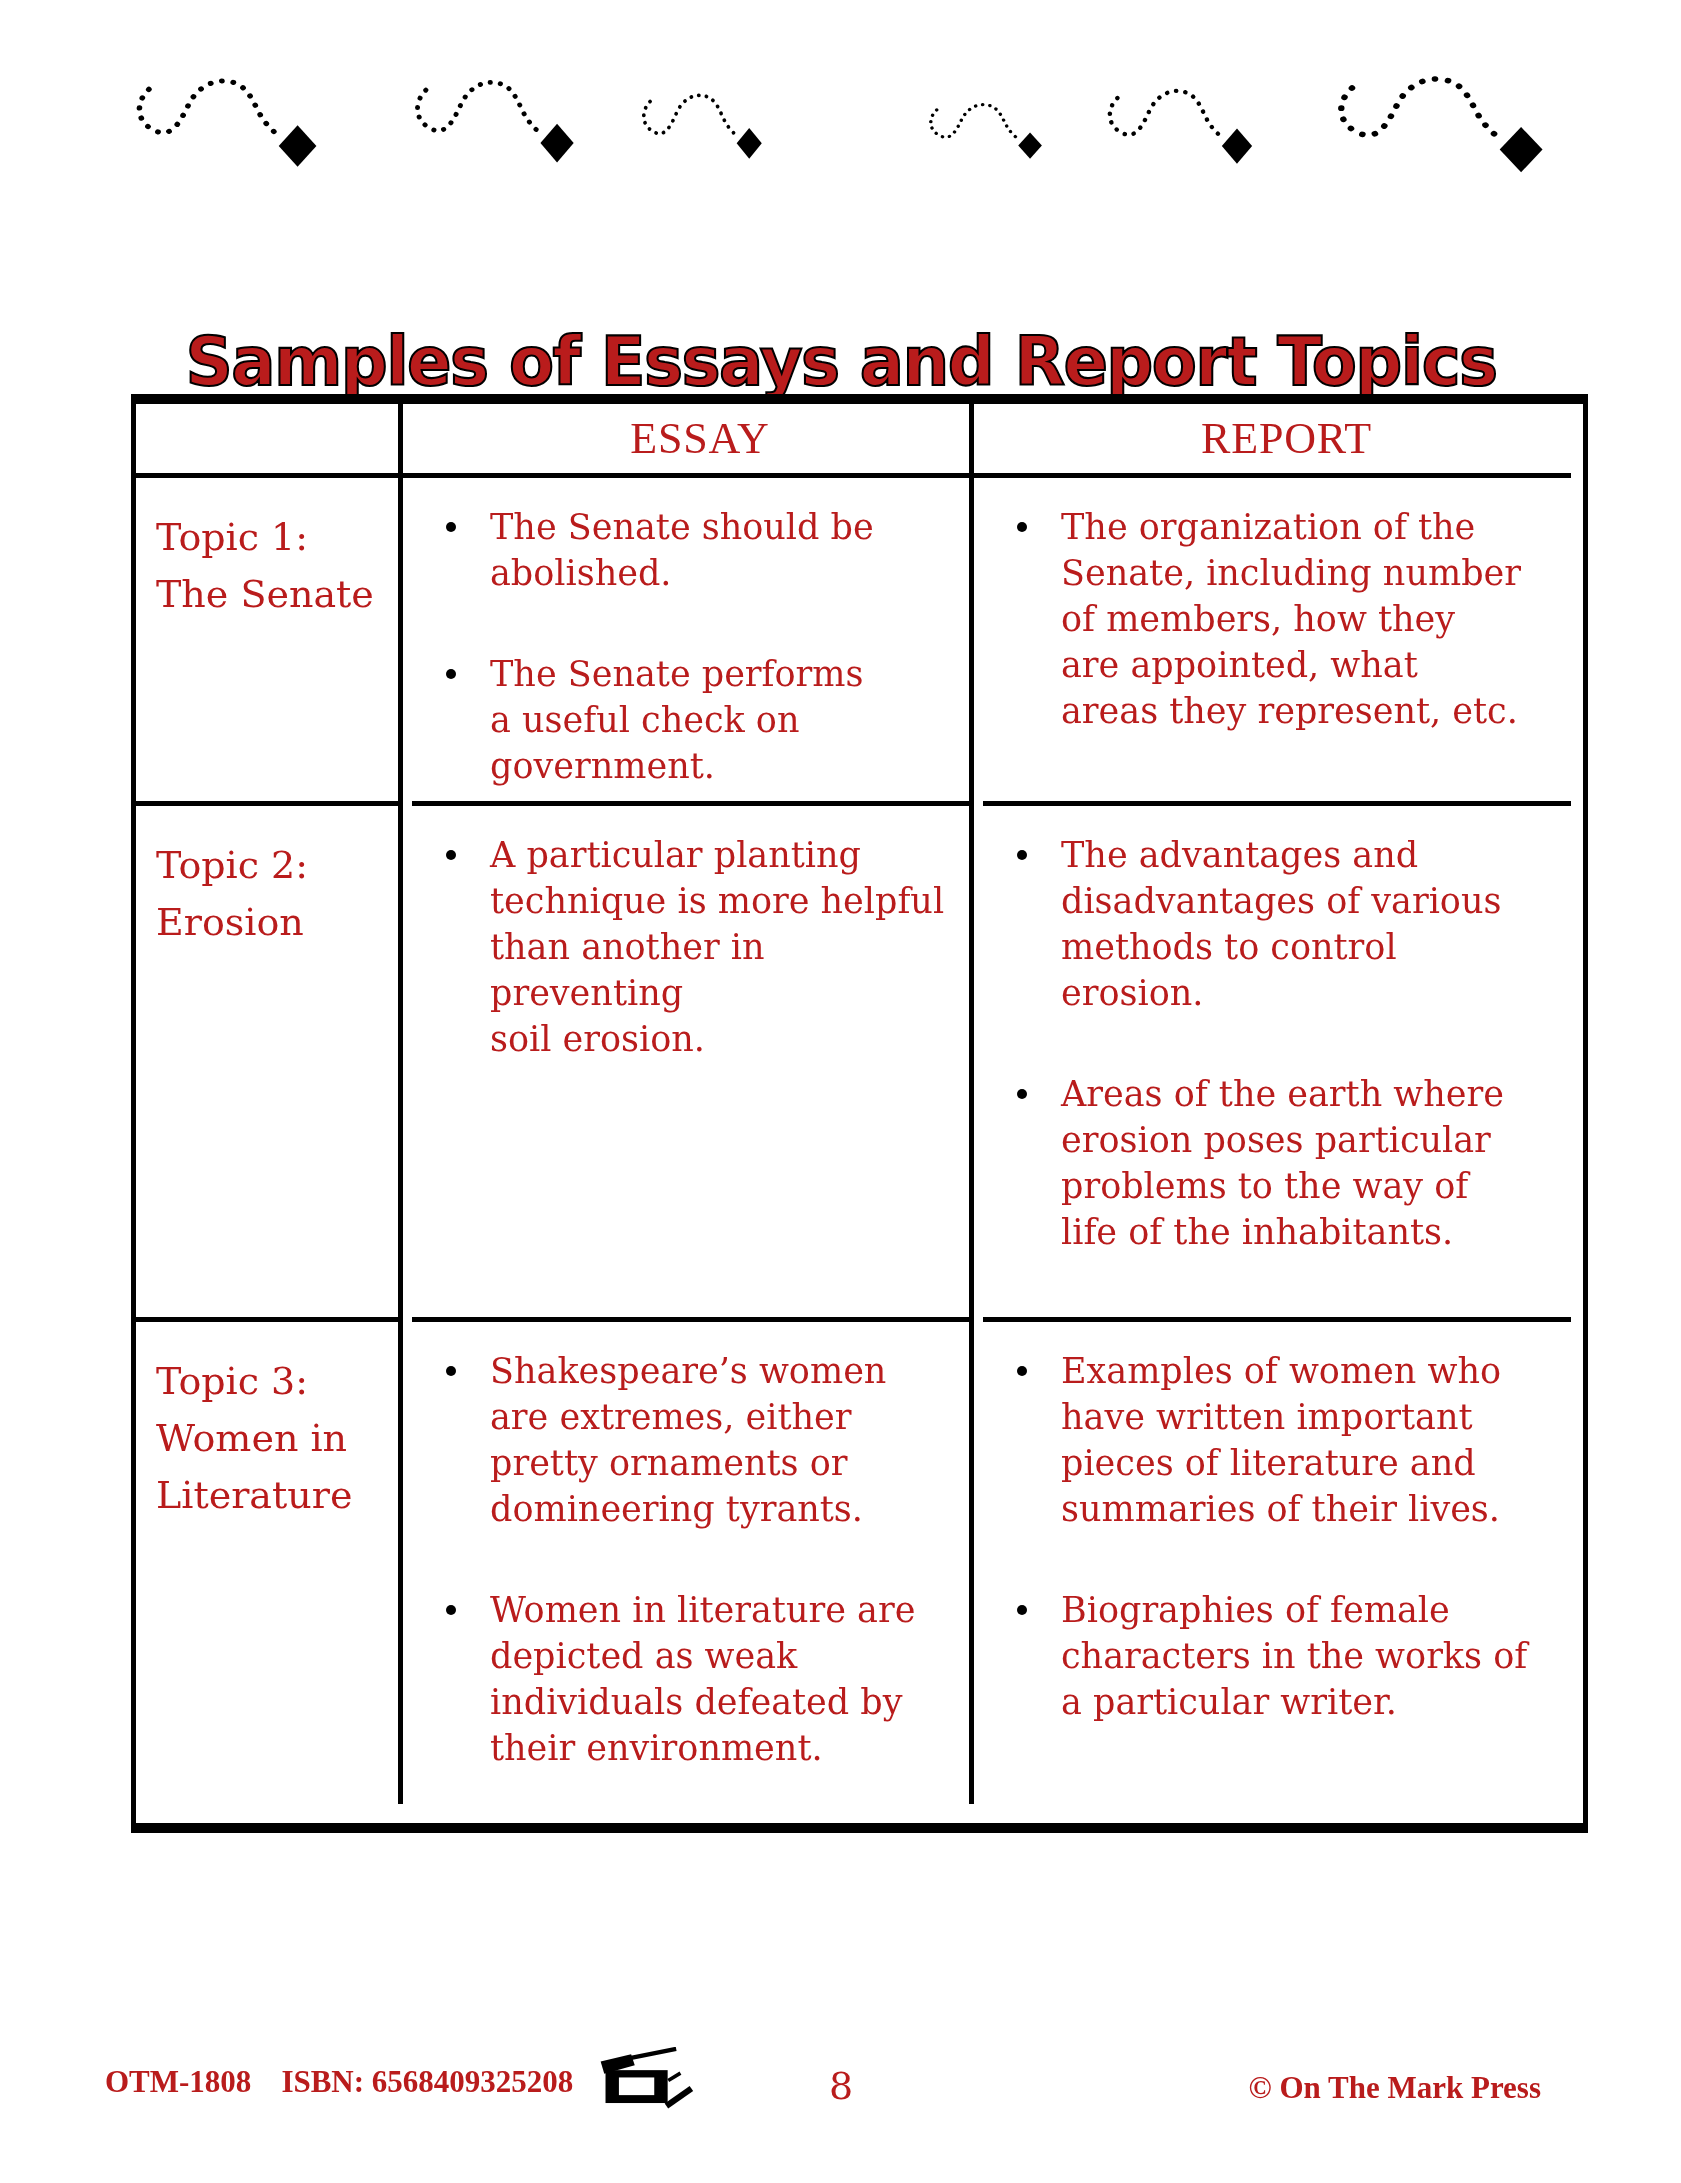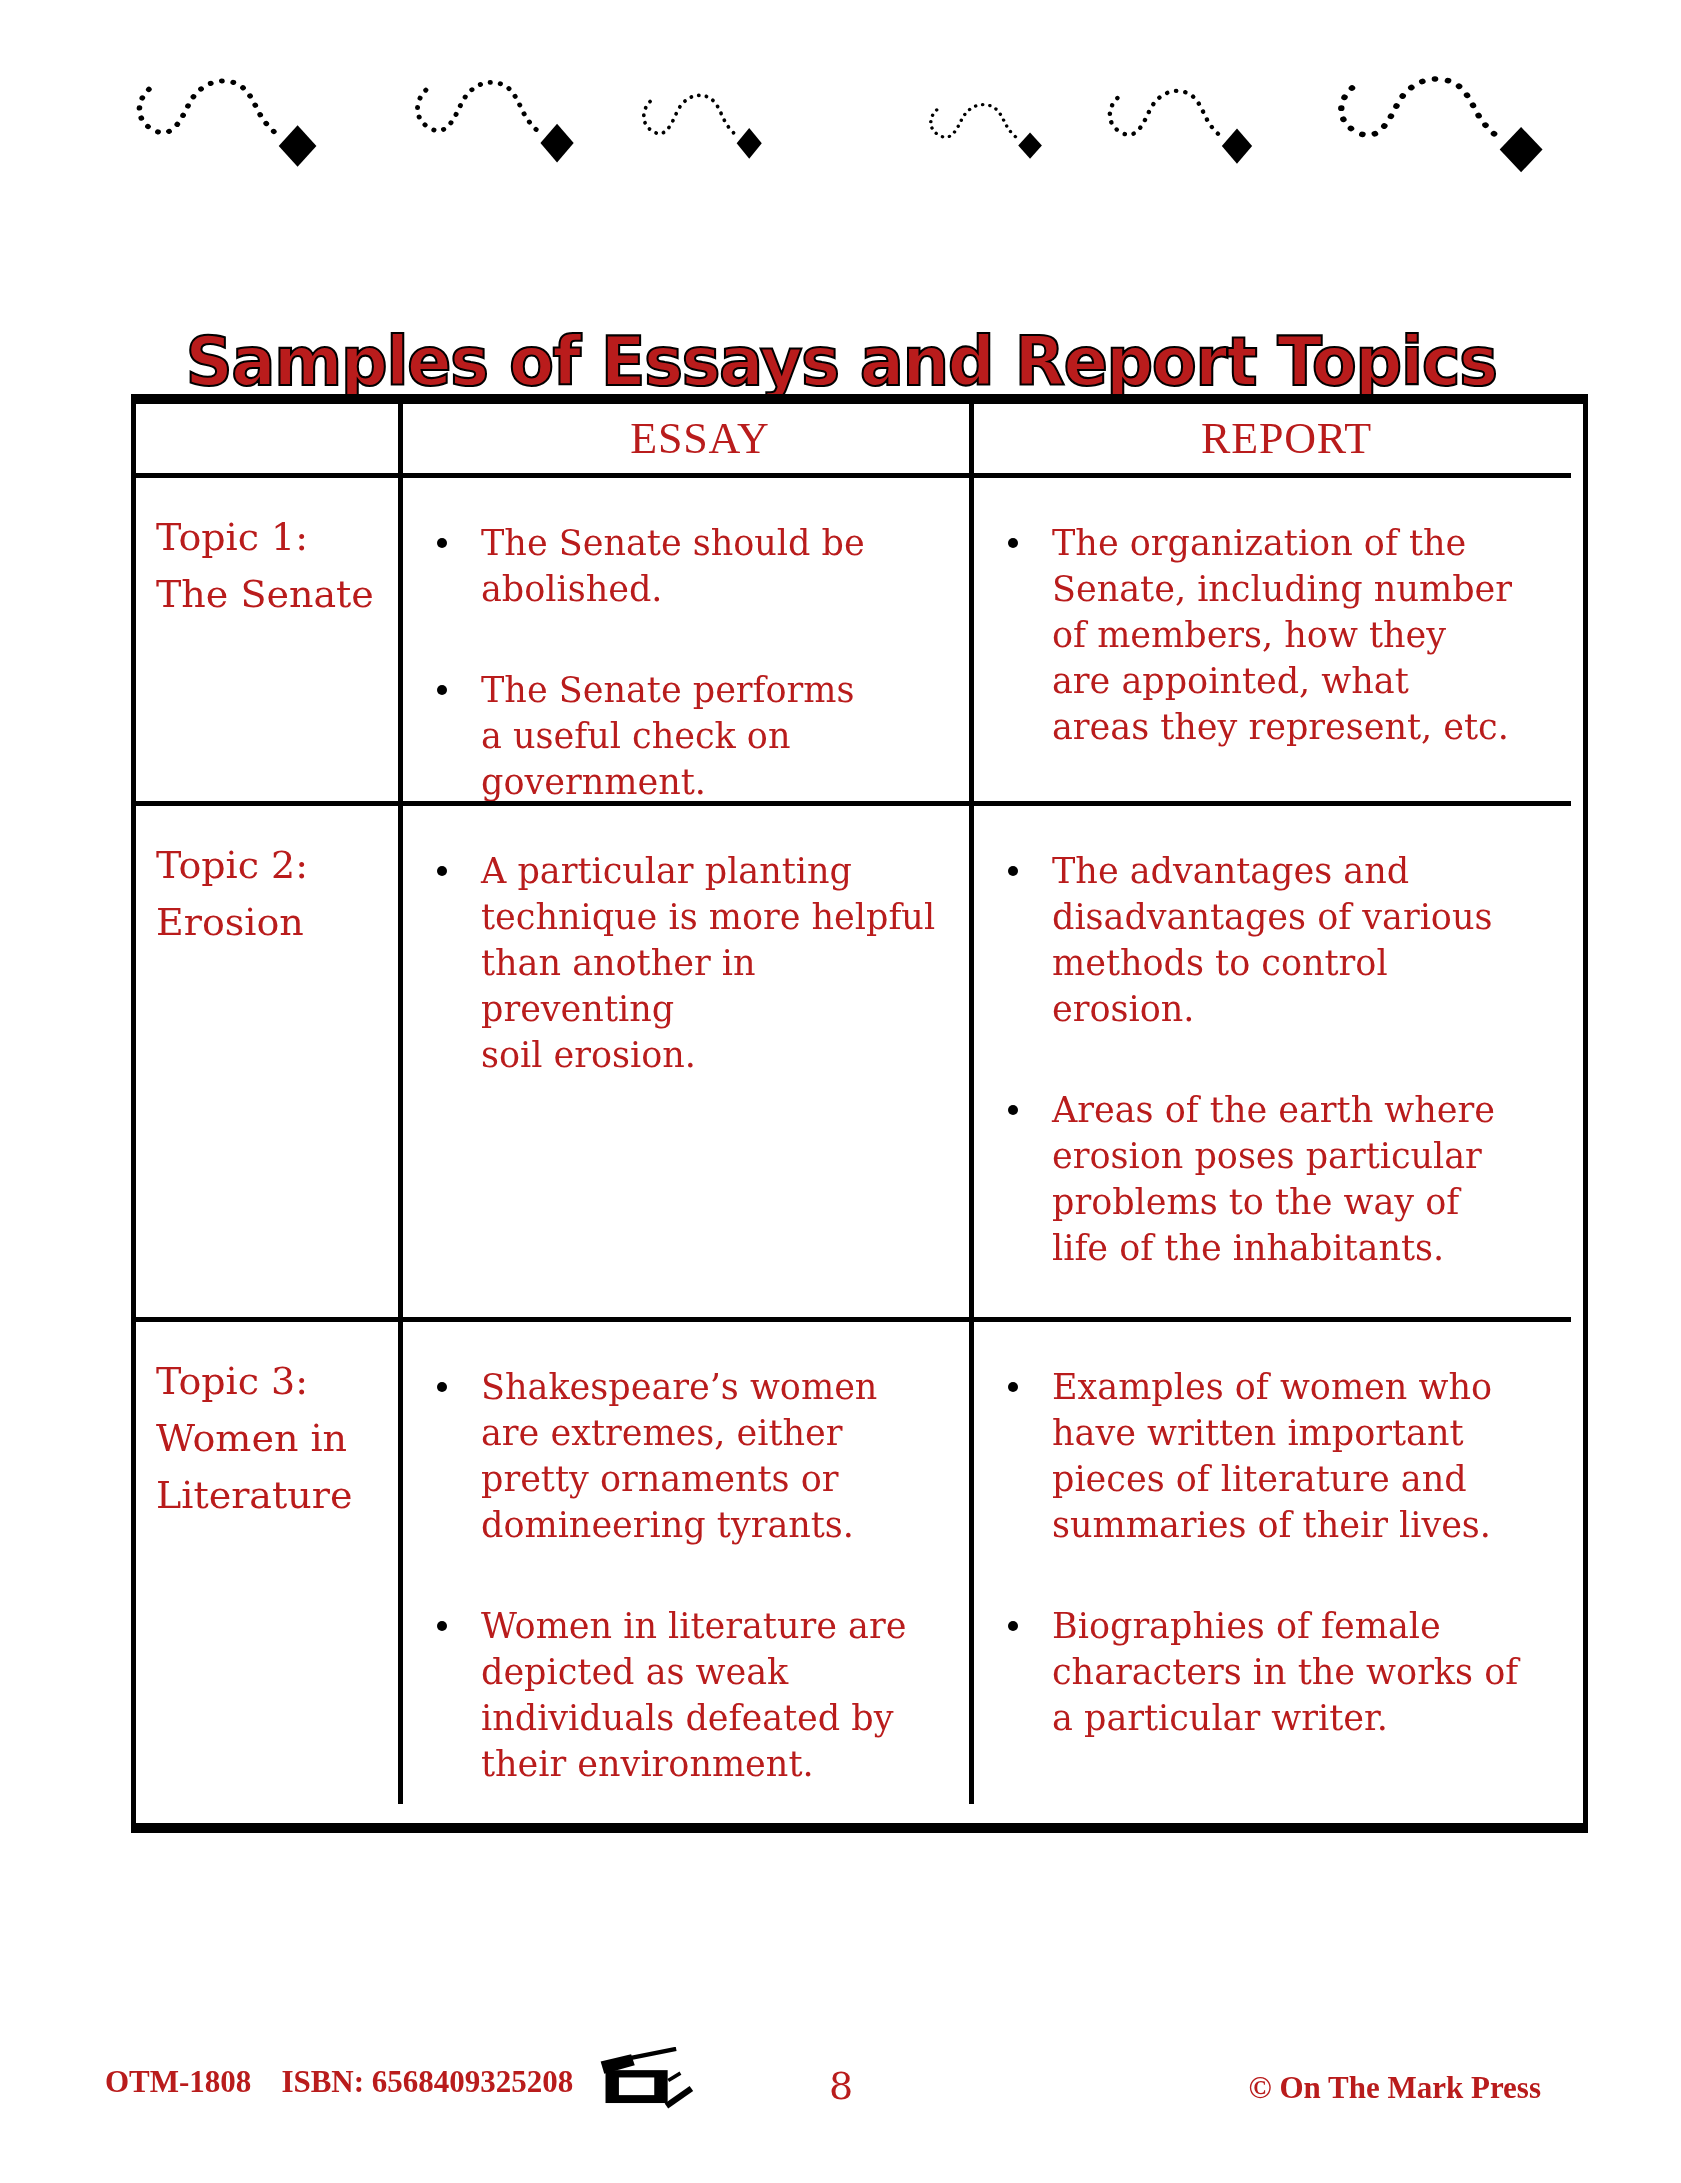--- a/index.html
+++ b/index.html
@@ -53,21 +53,21 @@
     letter-spacing:0.8px;
   }
 
   .topic{
     padding:31px 6.6px 0 20px;
     font-size:38px;
     line-height:57px;
     white-space:pre-line;
   }
 
-  .items{padding:42px 15px 0 34px;}
+  .items{padding:26px 15px 0 34px;margin-left:9px;}
   .item{display:flex;margin-bottom:55px;}
   .item:last-child{margin-bottom:0;}
   .bullet{flex:0 0 44px;}
   .bullet::before{
     content:"";display:block;
     width:10px;height:10px;border-radius:50%;
     background:#000;margin-top:18px;
   }
   .txt{
     flex:1;

